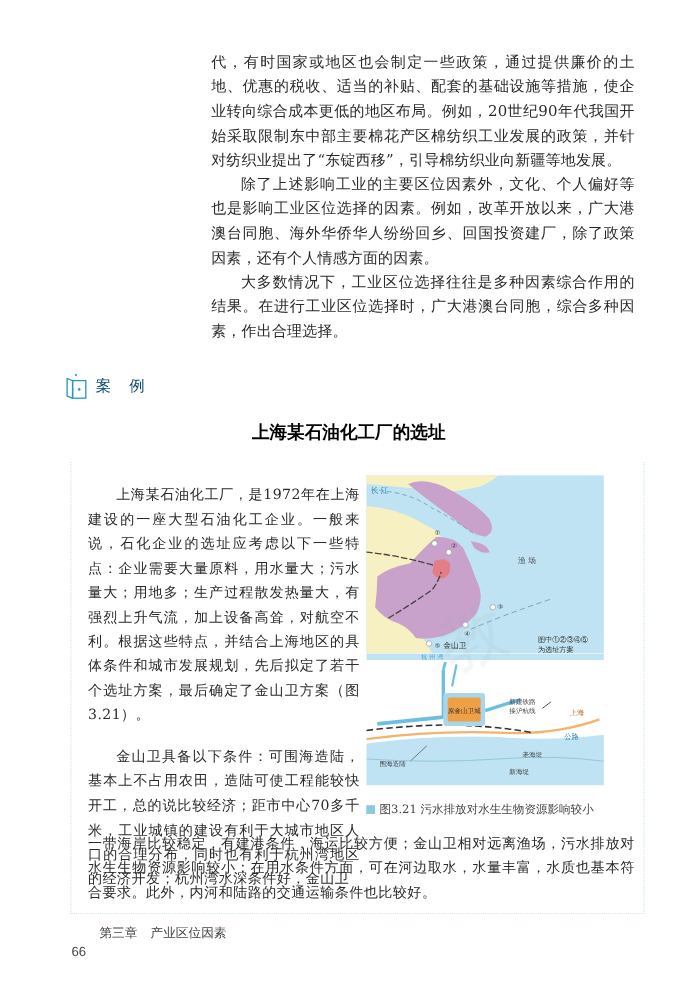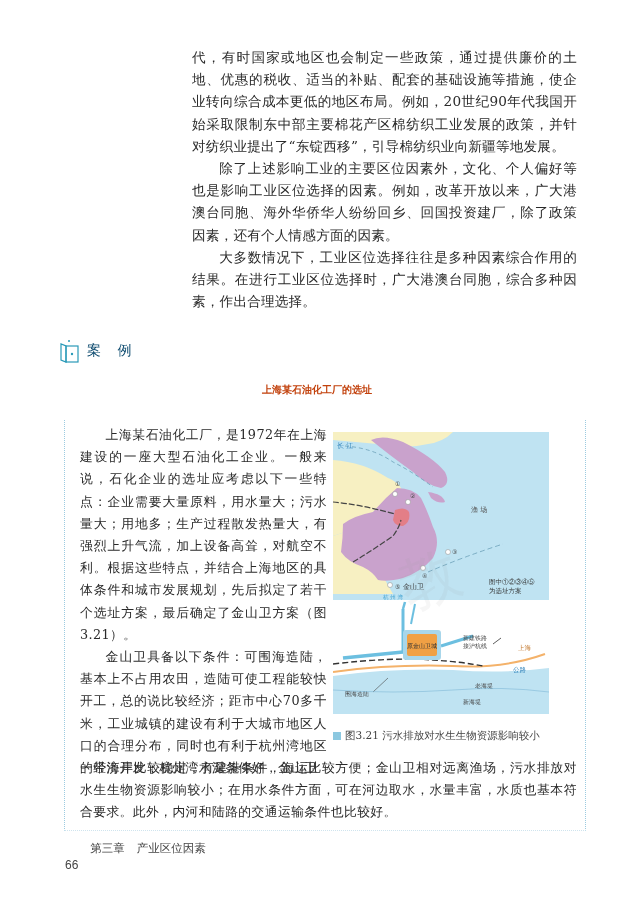--- a/index.html
+++ b/index.html
@@ -28,41 +28,41 @@
       display: flex; align-items: center; gap: 6px;
     }
     .case-icon { width: 22px; height: 24px; }
     .case-label {
       color: #0c4a6e; font-size: 14px; letter-spacing: 6px;
       font-family: "DejaVu Sans", "Liberation Sans", sans-serif;
     }
 
     .case-title {
       position: absolute; left: 0; width: 634px; top: 383px;
-      text-align: center; font-weight: bold; font-size: 10px;
-      color: #c2410c;
+      text-align: center; font-weight: bold; font-size: 16px;
+      color: #000000;
     }
 
     .case-box {
       position: absolute; left: 64px; top: 420px;
       width: 520px; height: 410px;
       border-left: 1px dotted #9ccbe0;
       border-right: 1px dotted #9ccbe0;
       border-bottom: 1px dotted #cfe4ee;
     }
 
     .case-text {
       position: absolute; left: 80px; top: 424px;
       width: 247px;
       font-size: 12.8px; line-height: 22.2px;
       letter-spacing: 0.4px;
       text-align: justify;
     }
     .case-text p { margin: 0; }
-    .case-text p.indent { text-indent: 2em; }
+    .case-text p.indent { text-indent: 2em; margin-top: 16px; }
 
     .case-text-wide {
       position: absolute; left: 80px; top: 757px;
       width: 497px;
       font-size: 12.8px; line-height: 22.2px;
       letter-spacing: 0.4px;
       text-align: justify;
     }
 
     .figure {

